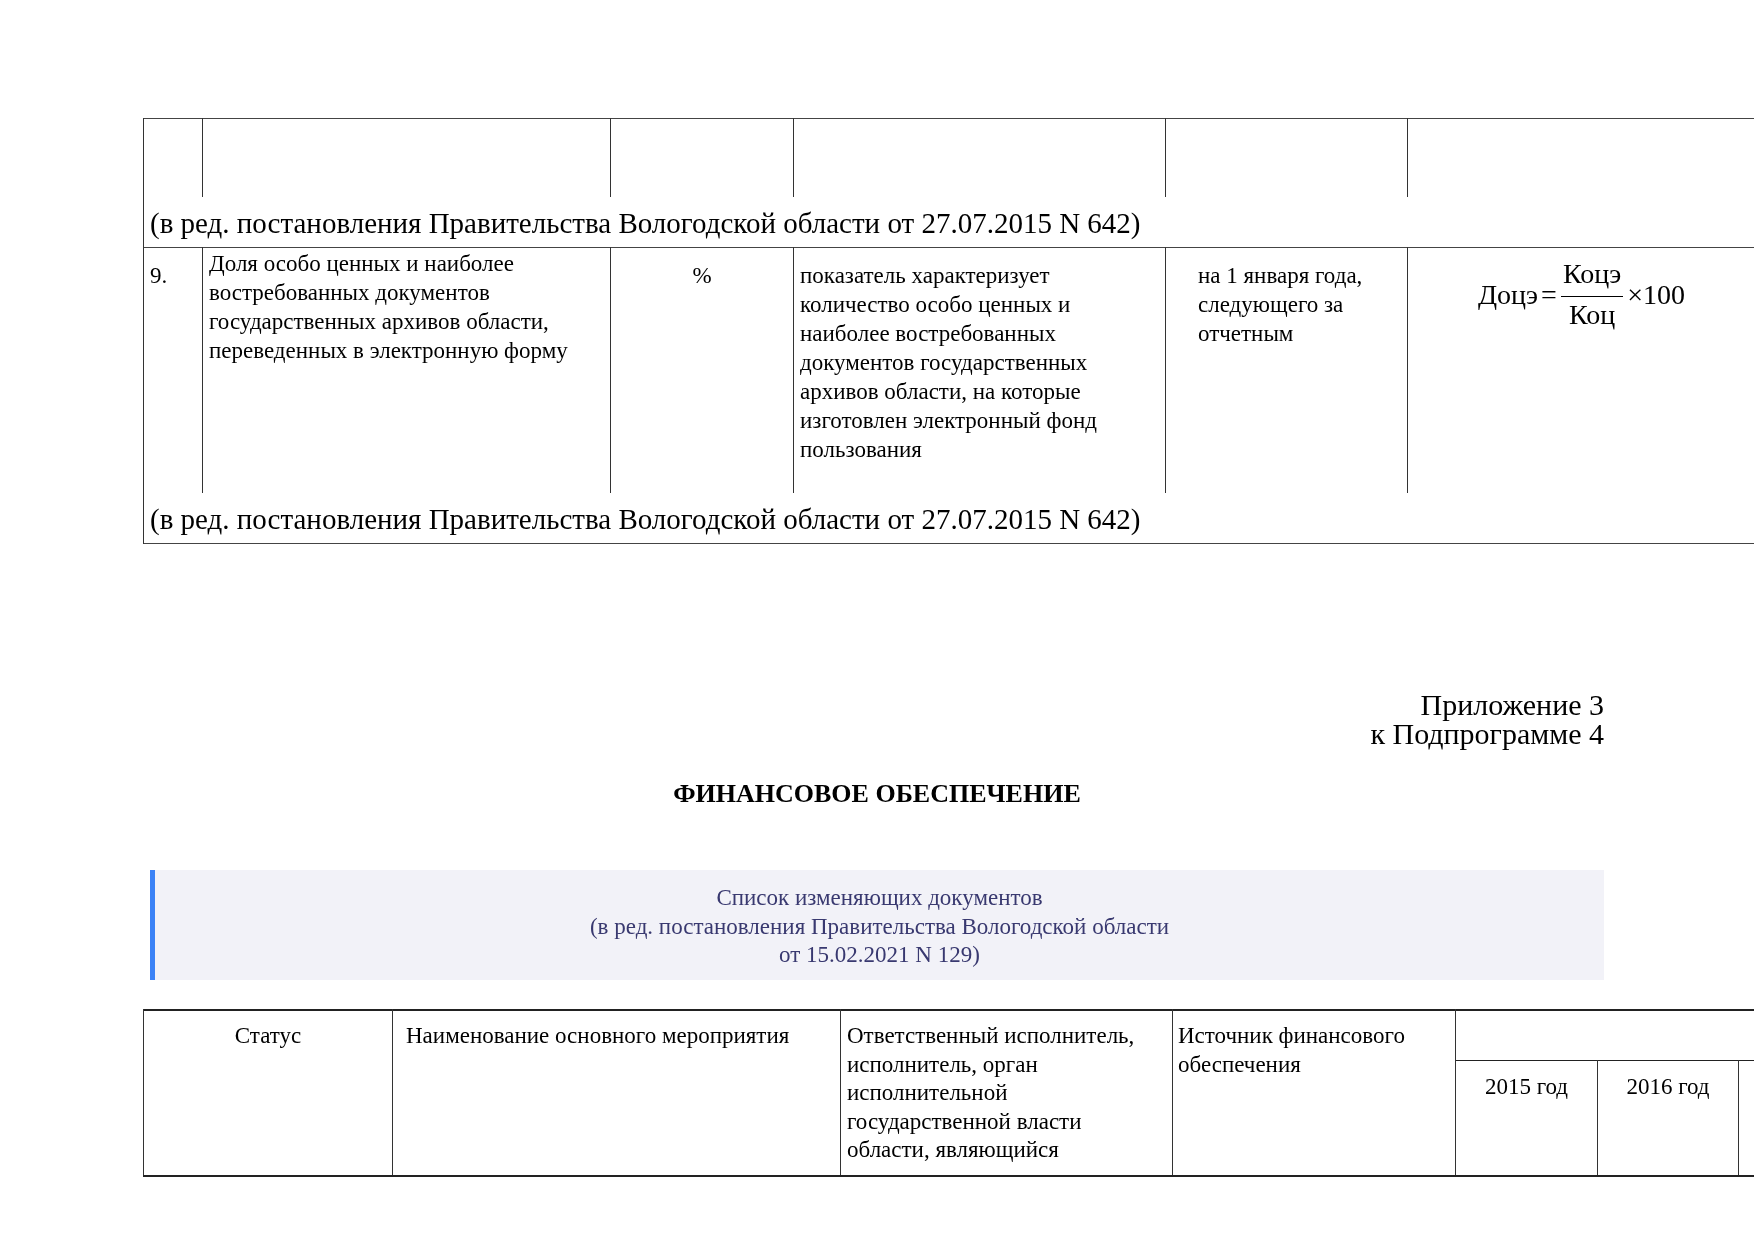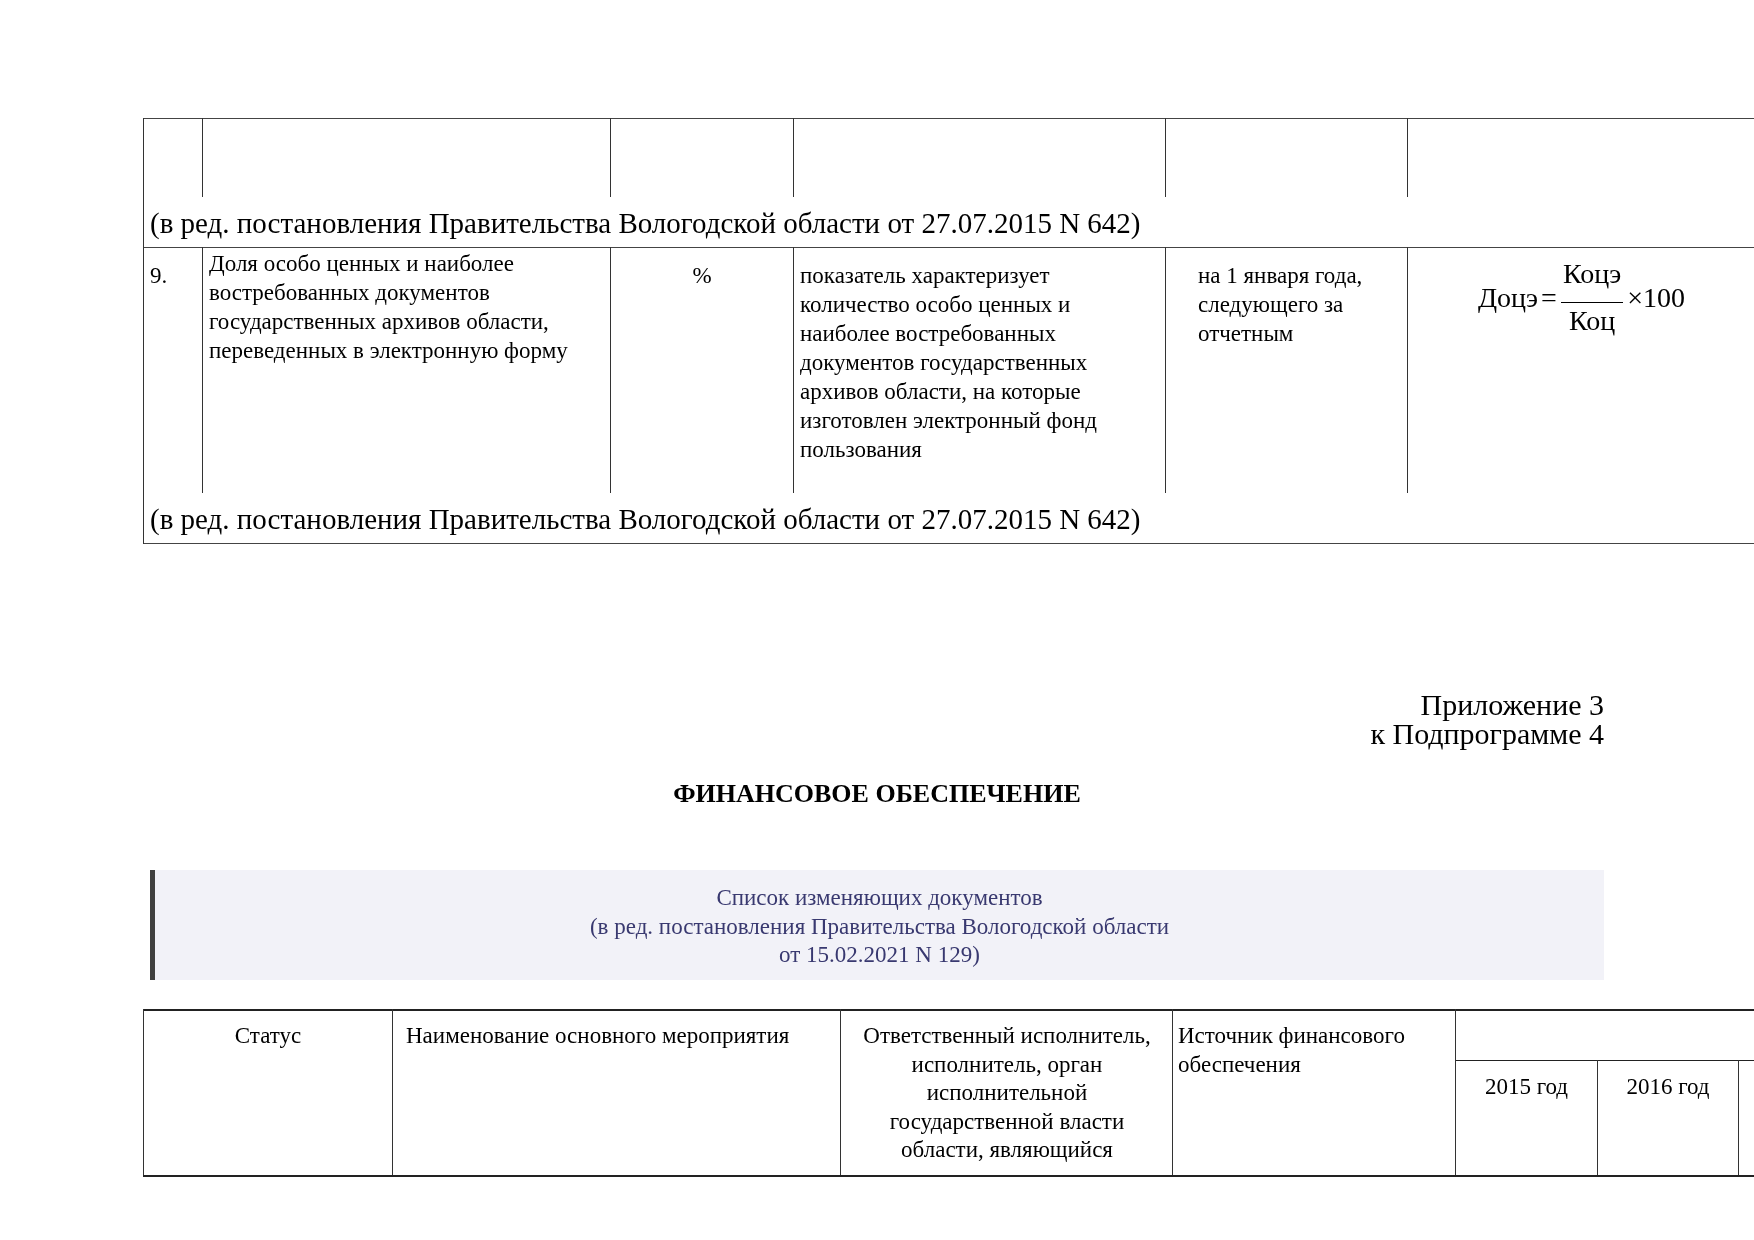--- a/index.html
+++ b/index.html
@@ -11,31 +11,31 @@
   .hl { position: absolute; height: 0; border-top: 1.5px solid #444; }
   .vl { position: absolute; width: 0; border-left: 1.5px solid #333; }
 
   
   .cell { position: absolute; font-size: 23px; line-height: 29px; }
   .note { position: absolute; font-size: 29px; line-height: 29px; white-space: nowrap; }
 
   
   .formula { position: absolute; display: flex; align-items: center; font-size: 28px; }
   .frac { display: inline-flex; flex-direction: column; align-items: center; margin: 0 4px; }
-  .frac .num { padding: 0 2px 12px 2px; border-bottom: 1.5px solid #000; line-height: 32px; }
+  .frac .num { padding: 0 2px 6px 2px; border-bottom: 1.5px solid #000; line-height: 32px; }
   .frac .den { padding-top: 2px; line-height: 32px; }
 
   
   .appendix { position: absolute; right: 150px; top: 690px; text-align: right; font-size: 30px; line-height: 29px; }
   .title { position: absolute; left: 0; width: 1754px; text-align: center; font-weight: bold; font-size: 26px; line-height: 33px; }
 
   
   .notice {
     position: absolute; left: 150px; top: 870px; width: 1454px; height: 110px;
-    background: #f2f2f8; border-left: 5px solid #404040; box-sizing: border-box;
+    background: #f2f2f8; border-left: 5px solid #3b82f6; box-sizing: border-box;
     color: #393970; text-align: center; font-size: 23px; line-height: 28.5px;
     padding-top: 14px;
   }
 
   
   .hcell { position: absolute; font-size: 23px; line-height: 28.5px; }
 </style>
 </head>
 <body>
 
@@ -103,17 +103,17 @@
   <div class="vl" style="left:143px; top:1009px; height:166px;"></div>
   <div class="vl" style="left:392px; top:1009px; height:166px;"></div>
   <div class="vl" style="left:840px; top:1009px; height:166px;"></div>
   <div class="vl" style="left:1172px; top:1009px; height:166px;"></div>
   <div class="vl" style="left:1455px; top:1009px; height:166px;"></div>
   <div class="vl" style="left:1597px; top:1060px; height:115px;"></div>
   <div class="vl" style="left:1738px; top:1060px; height:115px;"></div>
 
   <div class="hcell" style="left:144px; top:1022px; width:248px; text-align:center;">Статус</div>
   <div class="hcell" style="left:406px; top:1022px; width:430px;">Наименование основного мероприятия</div>
-  <div class="hcell" style="left:847px; top:1022px; width:320px;text-align:center;">Ответственный исполнитель, исполнитель, орган исполнительной государственной власти области, являющийся</div>
+  <div class="hcell" style="left:847px; top:1022px; width:320px;">Ответственный исполнитель, исполнитель, орган исполнительной государственной власти области, являющийся</div>
   <div class="hcell" style="left:1178px; top:1022px; width:270px;">Источник финансового обеспечения</div>
   <div class="hcell" style="left:1456px; top:1073px; width:141px; text-align:center;">2015 год</div>
   <div class="hcell" style="left:1598px; top:1073px; width:140px; text-align:center;">2016 год</div>
 </div>
 
 </body></html>

